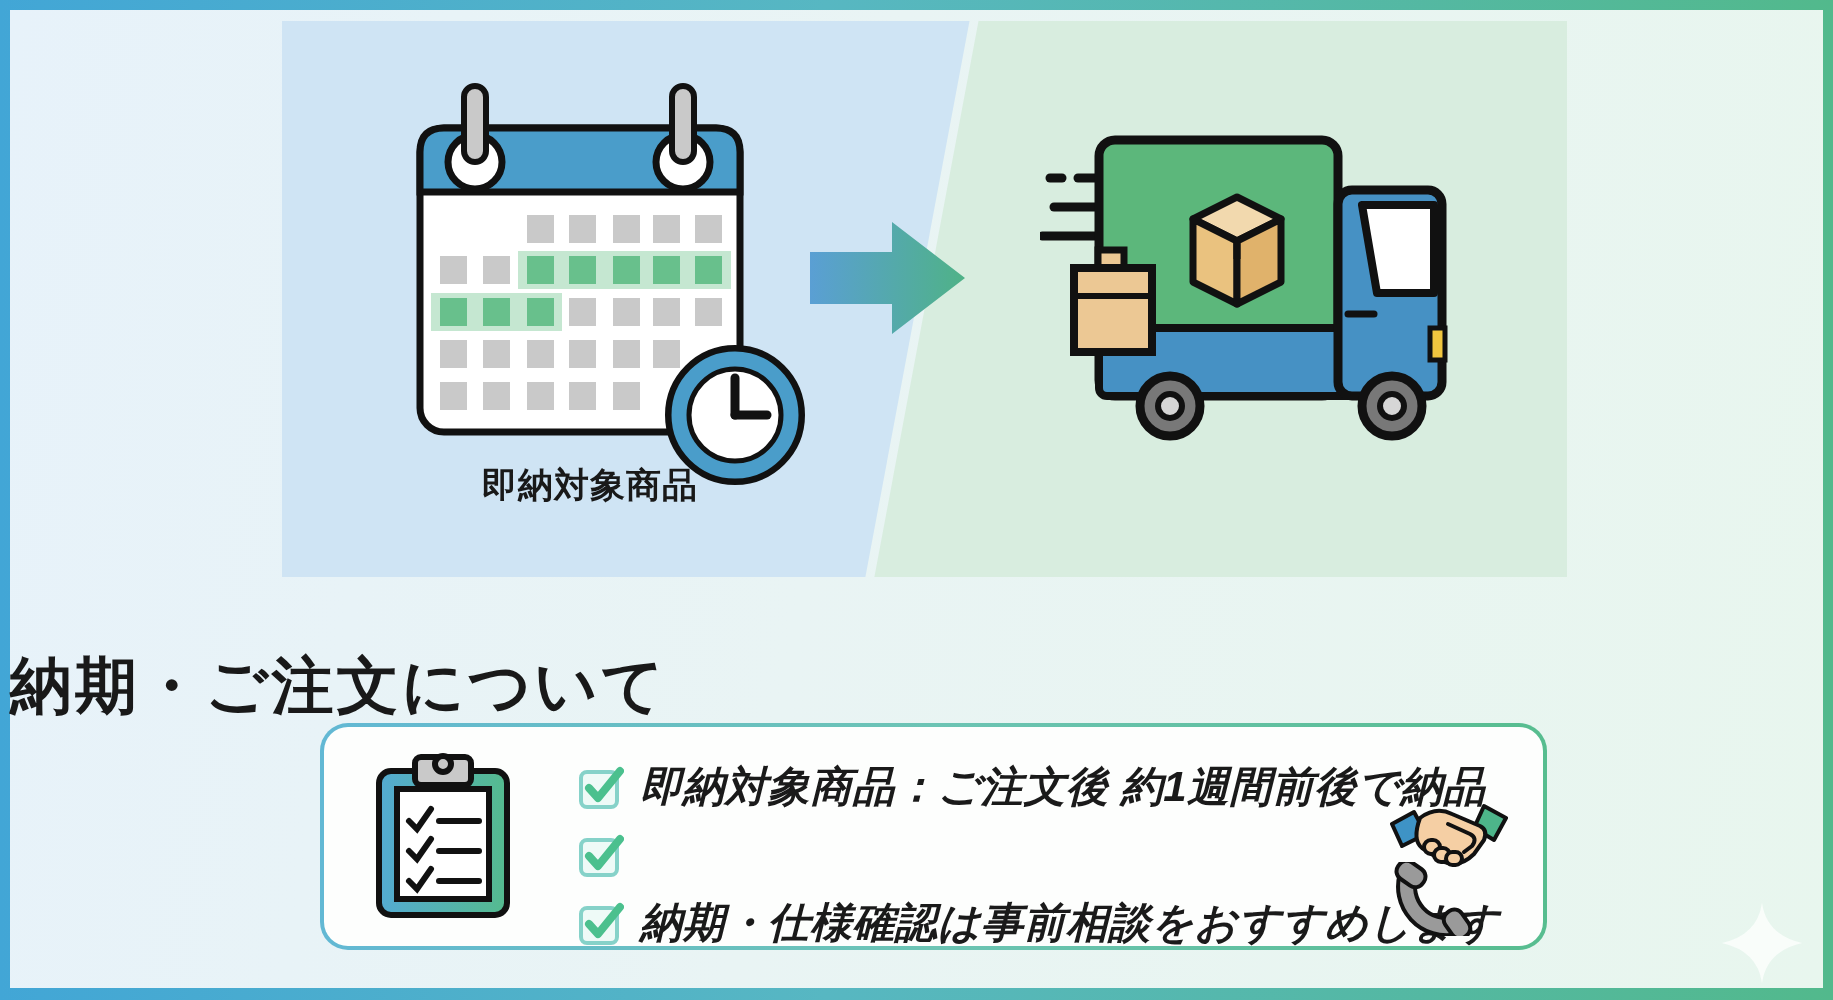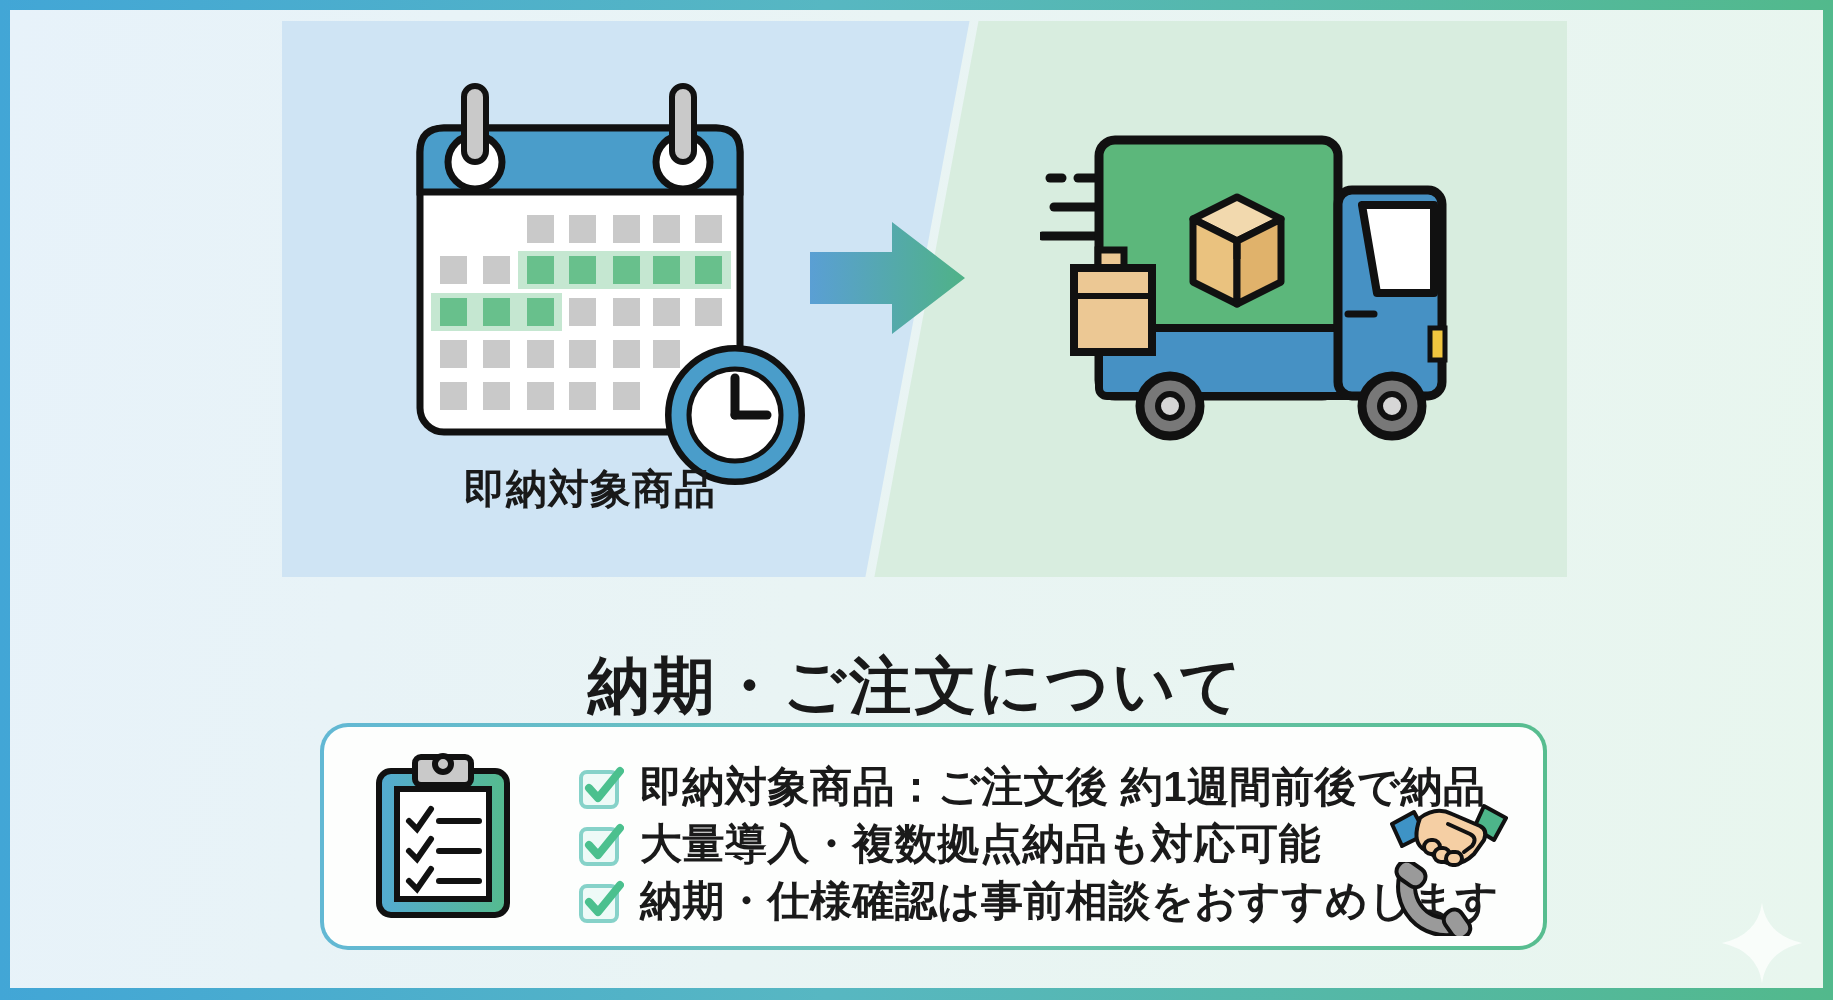--- a/index.html
+++ b/index.html
@@ -24,38 +24,38 @@
   }
   .panel-green{
     position:absolute;inset:0;background:#d8eddf;
     clip-path:polygon(54.2% 0,100% 0,100% 100%,46.1% 100%);
   }
   .icon-abs{position:absolute;}
   .caption{
     position:absolute;color:#191919;font-weight:800;text-align:center;
     letter-spacing:1px;white-space:nowrap;
   }
-  .caption-left{left:415px;top:452px;width:330px;font-size:41px;}
+  .caption-left{left:415px;top:452px;width:330px;font-size:35px;}
   .caption-right{left:1032px;top:412px;width:430px;font-size:51px;line-height:1.45;}
   
   .heading{
-    position:absolute;left:0;top:634px;width:100%;text-align:center;
+    position:absolute;left:0;top:634px;width:100%;
     font-size:62px;font-weight:800;color:#191919;letter-spacing:3px;
   }
   
   .info-box-border{
     position:absolute;left:310px;top:713px;width:1227px;height:227px;
     border-radius:28px;padding:4px;box-sizing:border-box;
     background:linear-gradient(90deg,#62b8d4 0%,#6cc4b4 50%,#57bd8f 100%);
   }
   .info-box{
     width:100%;height:100%;border-radius:24px;background:#fdfefd;
   }
   .bullets{
-    position:absolute;left:568px;top:748px;display:flex;flex-direction:column;
+    position:absolute;left:568px;top:748px;display:flex;flex-direction:column;gap:11px;font-style:italic;
   }
   .bullet{display:flex;align-items:center;gap:16px;height:57px;}
   .bullet .check-icon{flex:0 0 auto;width:46px;height:46px;}
   .bullet .label{font-size:42px;font-weight:800;color:#1a1a1a;letter-spacing:.5px;white-space:nowrap;}
   .sparkle{position:absolute;left:1712px;top:893px;width:80px;height:80px;opacity:.92;}
 </style>
 </head>
 <body>
 
 <div class="frame">
@@ -217,21 +217,20 @@
           <rect x="3" y="8" width="36" height="35" rx="6" fill="#eefaf7" stroke="#86d2c9" stroke-width="4"></rect>
           <path d="M11,24 L20,34 L42,7" fill="none" stroke="#4bc08e" stroke-width="8" stroke-linecap="round" stroke-linejoin="round"></path>
         </svg>
         <span class="label">即納対象商品：ご注文後 約1週間前後で納品</span>
       </div>
       <div class="bullet">
         <svg class="check-icon" viewBox="0 0 46 46">
           <rect x="3" y="8" width="36" height="35" rx="6" fill="#eefaf7" stroke="#86d2c9" stroke-width="4"></rect>
           <path d="M11,24 L20,34 L42,7" fill="none" stroke="#4bc08e" stroke-width="8" stroke-linecap="round" stroke-linejoin="round"></path>
         </svg>
-        <span class="label">大量導入・複数拠点納品も対応可能</span>
       </div>
       <div class="bullet">
         <svg class="check-icon" viewBox="0 0 46 46">
           <rect x="3" y="8" width="36" height="35" rx="6" fill="#eefaf7" stroke="#86d2c9" stroke-width="4"></rect>
           <path d="M11,24 L20,34 L42,7" fill="none" stroke="#4bc08e" stroke-width="8" stroke-linecap="round" stroke-linejoin="round"></path>
         </svg>
         <span class="label">納期・仕様確認は事前相談をおすすめします</span>
       </div>
     </div>
 

